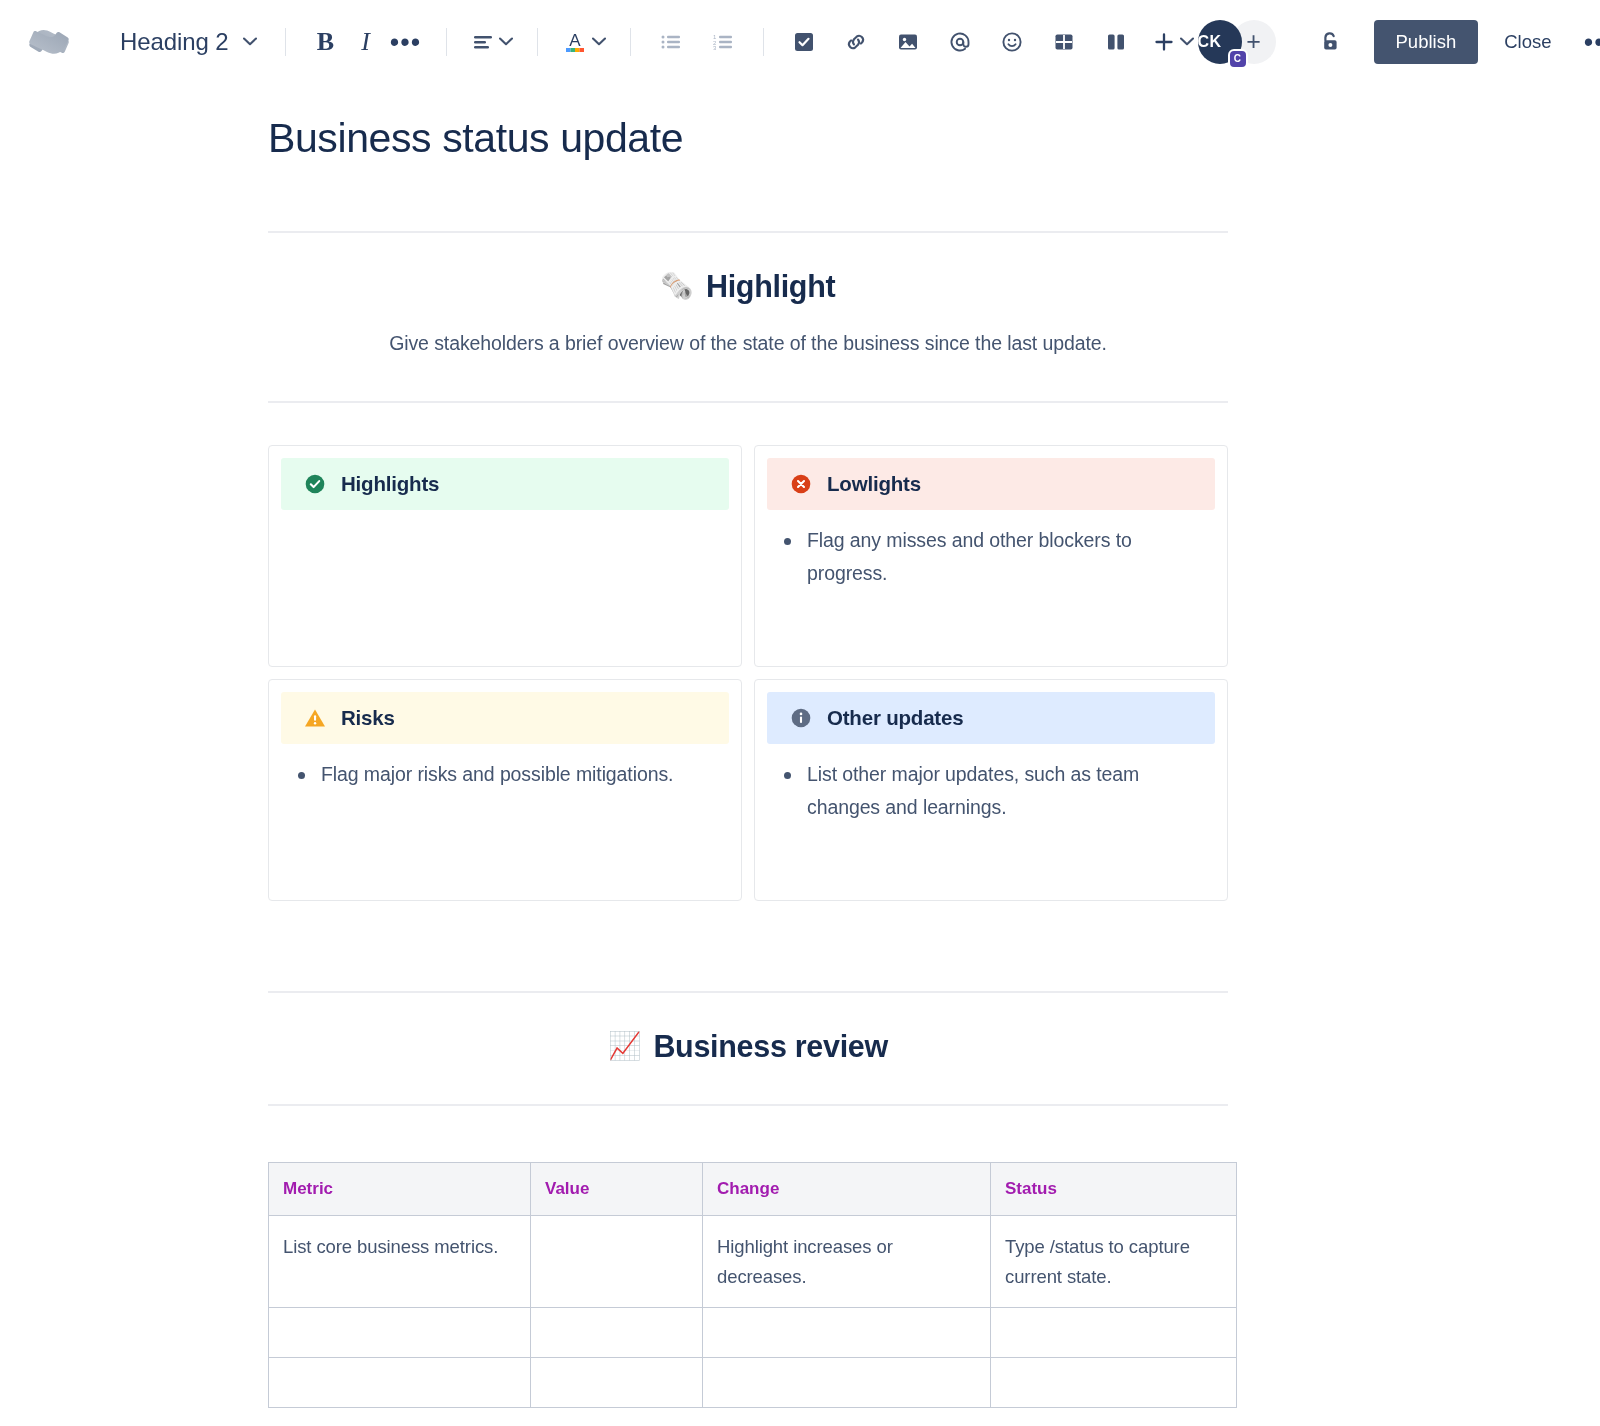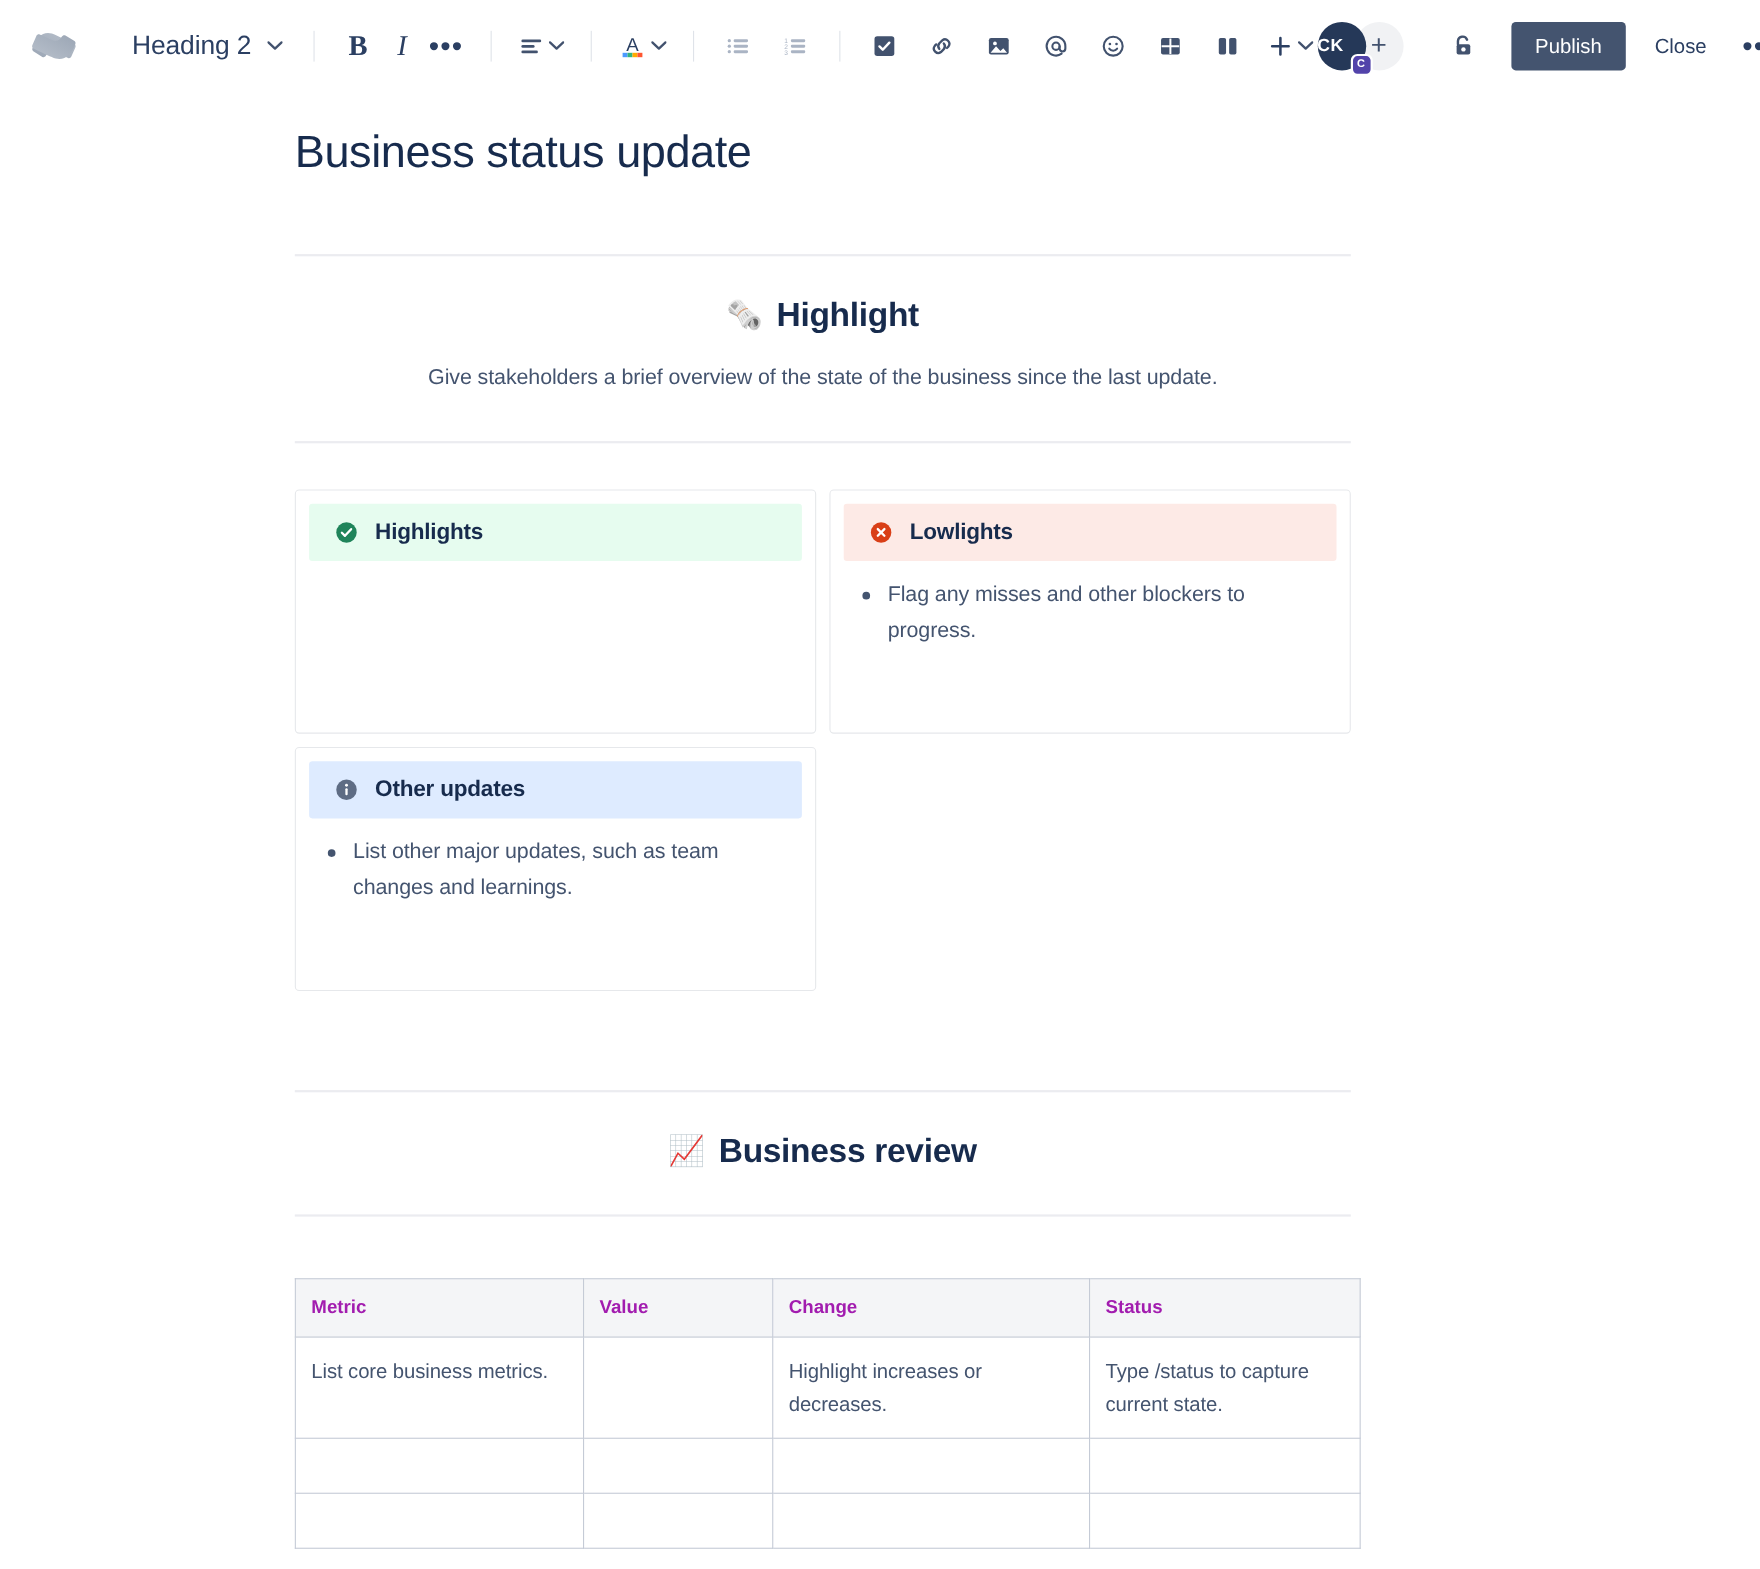--- a/index.html
+++ b/index.html
@@ -528,20 +528,35 @@
           </svg>
           <span class="title">Lowlights</span>
         </div>
         <div class="panel-body">
           <ul>
             <li>Flag any misses and other blockers to progress.</li>
           </ul>
         </div>
       </div>
 
+      <div class="panel">
+        <div class="panel-head yellow">
+          <svg width="24" height="24" viewBox="0 0 24 24">
+            <path d="M12 3.4L22 20.4H2z" fill="#f5a623"></path>
+            <rect x="11" y="9.2" width="2.1" height="5.6" rx="1" fill="#ffffff"></rect>
+            <circle cx="12.05" cy="17.2" r="1.2" fill="#ffffff"></circle>
+          </svg>
+          <span class="title">Risks</span>
+        </div>
+        <div class="panel-body">
+          <ul>
+            <li>Flag major risks and possible mitigations.</li>
+          </ul>
+        </div>
+      </div>
 
       <div class="panel">
         <div class="panel-head blue">
           <svg width="24" height="24" viewBox="0 0 24 24">
             <circle cx="12" cy="12" r="9.3" fill="#5e6c84"></circle>
             <circle cx="12" cy="7.9" r="1.3" fill="#ffffff"></circle>
             <rect x="10.95" y="10.6" width="2.1" height="6.4" rx="1" fill="#ffffff"></rect>
           </svg>
           <span class="title">Other updates</span>
         </div>

